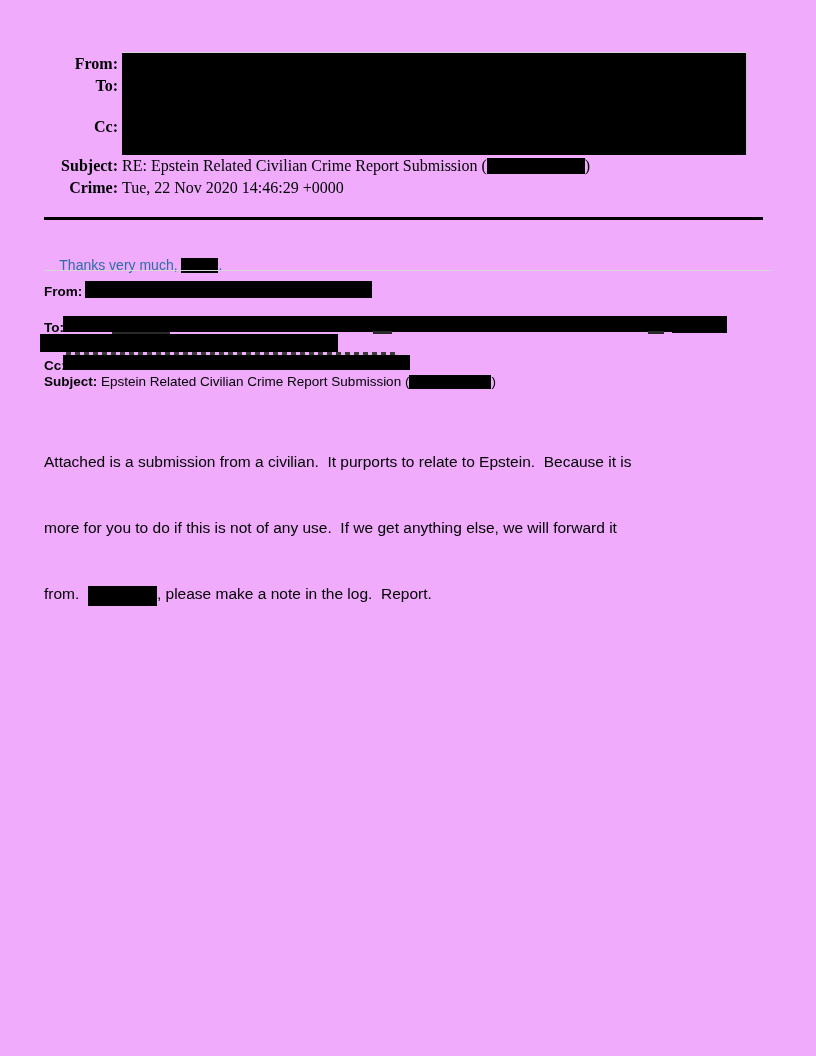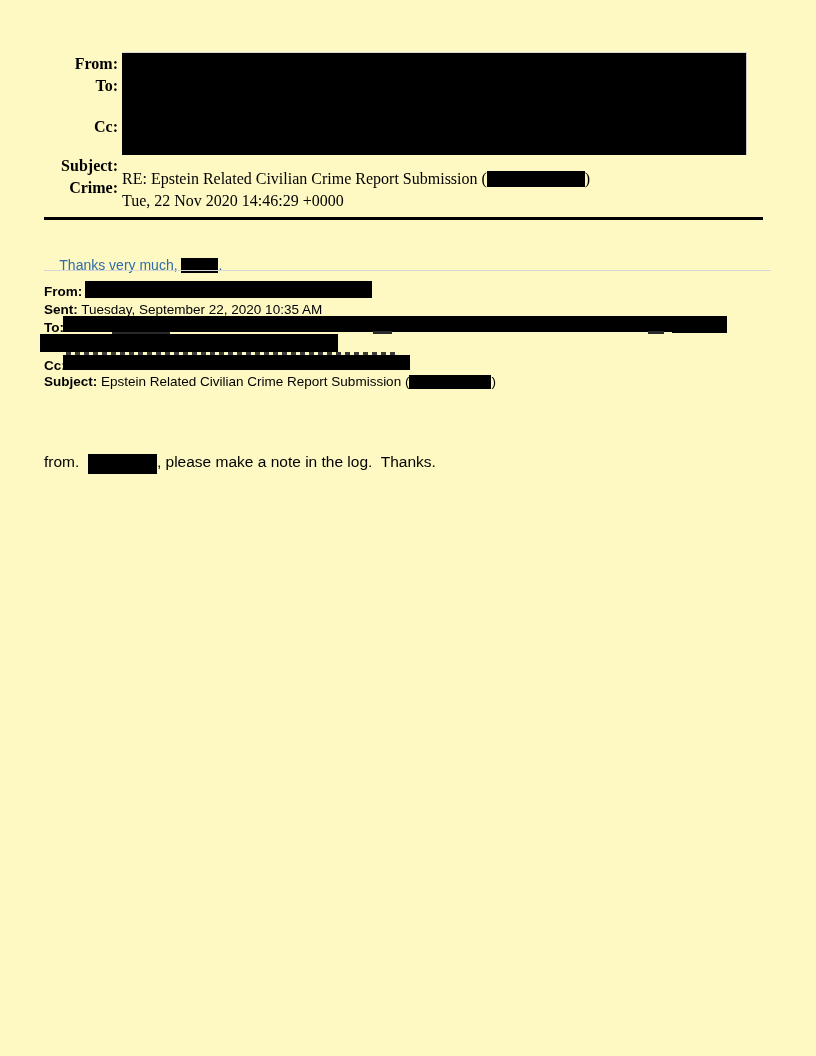--- a/index.html
+++ b/index.html
@@ -4,21 +4,21 @@
 <style>
   html, body {
     margin: 0;
     padding: 0;
     background: #ffffff;
   }
   .page {
     position: relative;
     width: 816px;
     height: 1056px;
-    background: #fef9c3;
+    background: #f0abfc;
     overflow: hidden;
     font-family: "Liberation Sans", sans-serif;
     color: #000;
   }
   
   .hdr-label {
     position: absolute;
     left: 44px;
     width: 74px;
     text-align: right;
@@ -28,21 +28,20 @@
     line-height: 20px;
     white-space: pre;
   }
   .hdr-value {
     position: absolute;
     left: 122px;
     font-family: "Liberation Serif", serif;
     font-size: 16px;
     line-height: 20px;
     white-space: pre;
-    margin-top: 13px;
   }
   .big-redaction {
     position: absolute;
     left: 122px;
     top: 52px;
     width: 624px;
     height: 102px;
     background: #000;
     border-right: 1px solid #c8c8c8;
     border-top: 1px solid #d8d8d8;
@@ -133,33 +132,34 @@
 
   <div class="reply-line" style="color: rgb(46, 109, 168);">
     <span>Thanks very much, </span><span class="inline-redaction" style="width:37px;height:15px"></span><span>.</span>
   </div>
 
   <div class="rule-thin"></div>
 
   <div class="qrow" style="top:283px"><b>From:</b></div>
   <div class="abs-redaction" style="left:85px;top:281px;width:287px;height:17px"></div>
 
-  <div class="qrow" style="top:301px"><b>Sent:</b><span> Tuesday, September 22, 2020 10:35 AM</span></div>
 
   <div class="qrow" style="top:319px"><b>To:</b></div>
   <div class="abs-redaction" style="left:63px;top:316px;width:664px;height:16px"></div>
   <div class="frag" style="left:112px;top:332px;width:58px;height:2px"></div>
   <div class="frag" style="left:373px;top:331px;width:19px;height:3px"></div>
   <div class="frag" style="left:648px;top:331px;width:16px;height:3px"></div>
   <div class="abs-redaction" style="left:672px;top:317px;width:55px;height:16px"></div>
   <div class="abs-redaction" style="left:40px;top:334px;width:298px;height:18px"></div>
 
   <div class="qrow" style="top:357px"><b>Cc:</b></div>
   <div class="peek-strip" style="left:66px;top:352px;width:330px;height:3px"></div>
   <div class="abs-redaction" style="left:63px;top:355px;width:347px;height:15px"></div>
 
   <div class="qrow" style="top:373px"><b>Subject:</b><span> Epstein Related Civilian Crime Report Submission (</span><span class="inline-redaction" style="width:82px;height:14px"></span><span>)</span></div>
 
   <div class="body-text">
-    <div class="body-line"><span>from.  </span><span class="body-redaction"></span><span>, please make a note in the log.  Thanks.</span></div>
+    <div class="body-line">Attached is a submission from a civilian.  It purports to relate to Epstein.  Because it is</div>
+    <div class="body-line">more for you to do if this is not of any use.  If we get anything else, we will forward it</div>
+    <div class="body-line"><span>from.  </span><span class="body-redaction"></span><span>, please make a note in the log.  Report.</span></div>
   </div>
 
 </div>
 
 </body></html>

